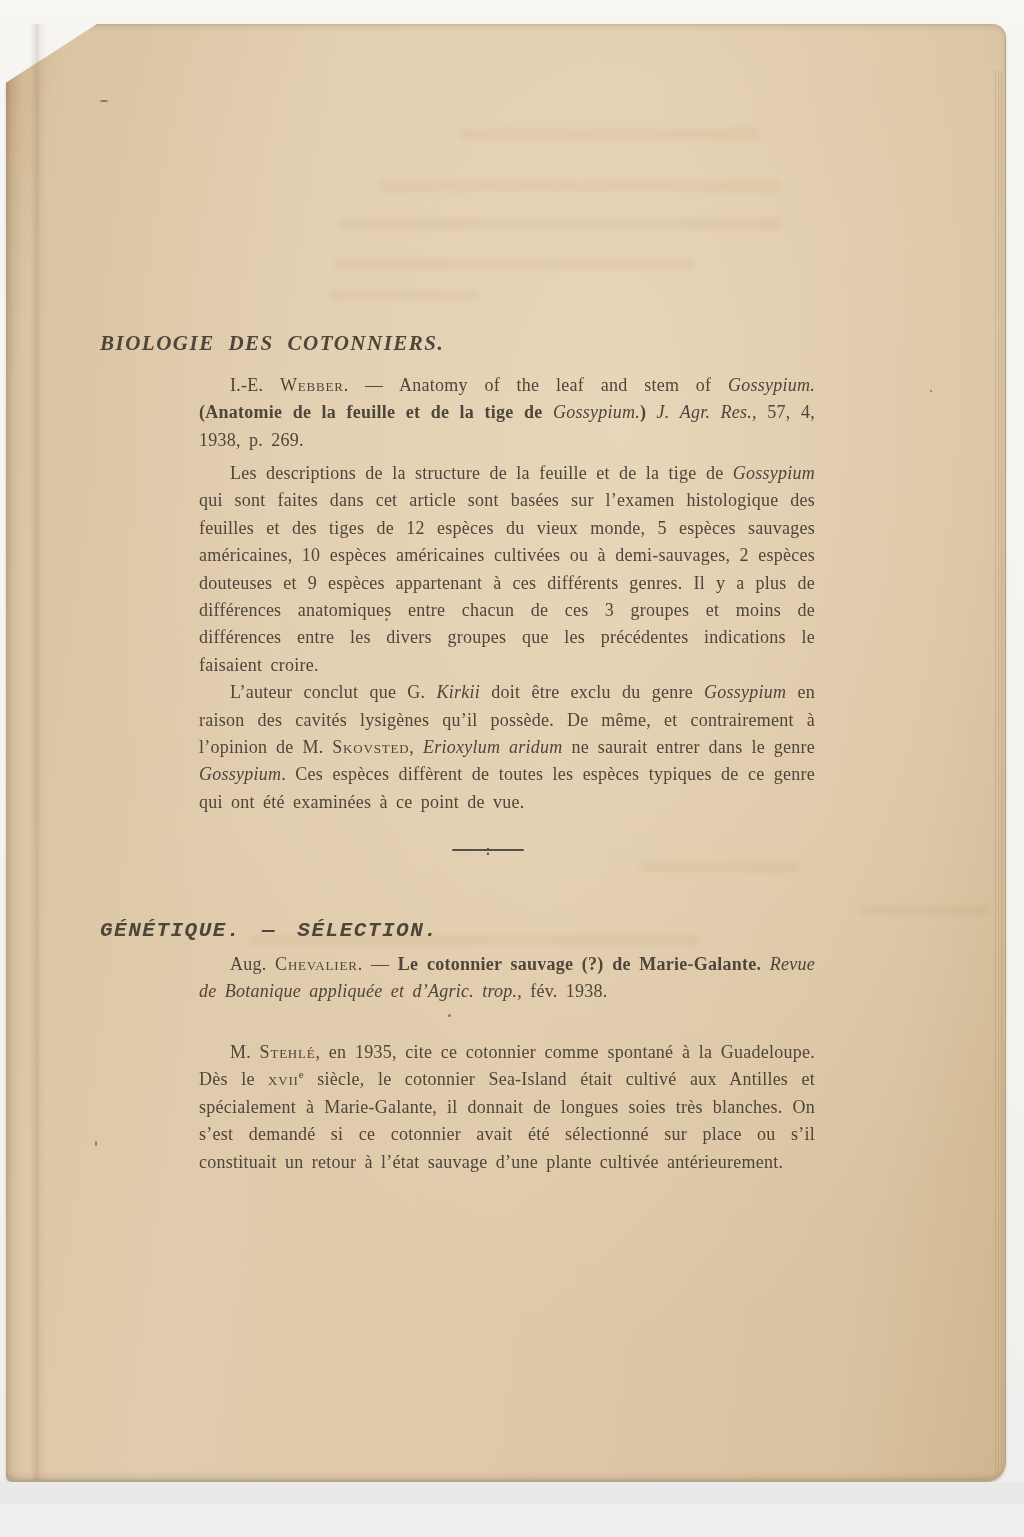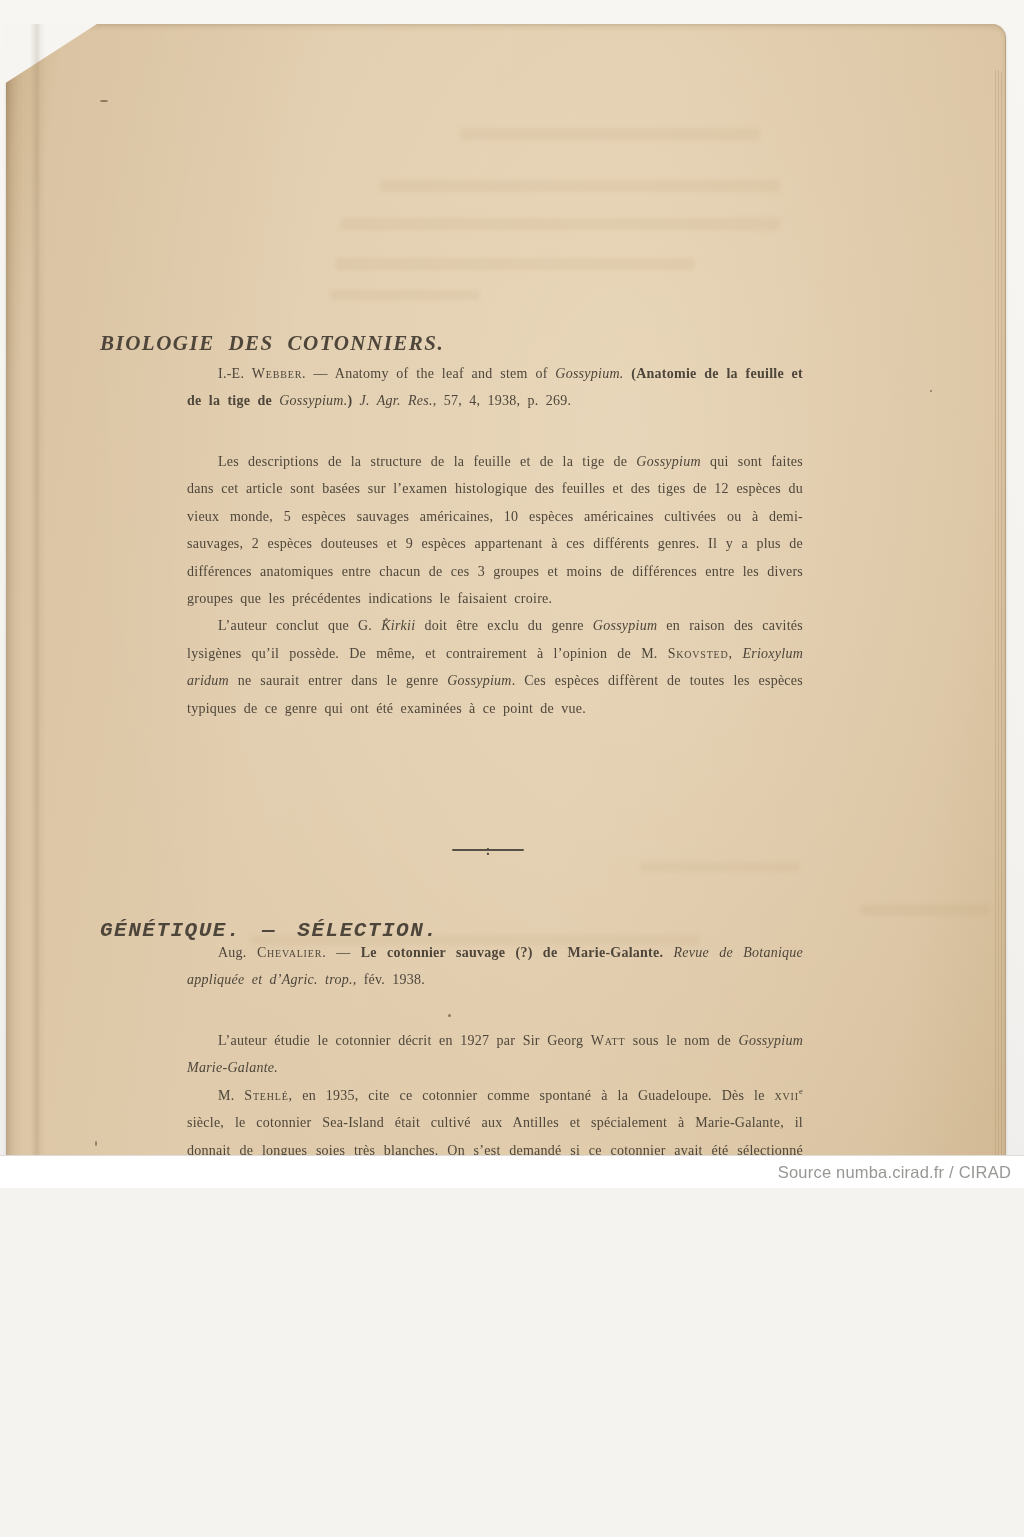--- a/index.html
+++ b/index.html
@@ -2,21 +2,21 @@
 <html lang="fr" style="--paper: #dfc9a9; --ink: #4e463a; --footer-text: #979794;"><head>
 <meta charset="utf-8">
 <title>Scanned page — Biologie des cotonniers</title>
 <style>
   html, body { margin: 0; padding: 0; }
   body {
     width: 1024px; height: 1537px;
     font-family: "Liberation Serif", "DejaVu Serif", serif;
   }
   .stage {
-    position: relative; width: 1024px; height: 1188px; overflow: hidden;
+    position: relative; width: 1024px; height: 1537px; overflow: hidden;
     background: linear-gradient(180deg, #f7f6f3 0%, #f3f2ef 70%, #efeeec 100%);
   }
 
   
   .page {
     position: absolute; left: 6px; top: 24px; width: 999px; height: 1456px;
     border-radius: 3px 14px 20px 6px;
     background:
       radial-gradient(ellipse at 62% 28%, rgba(255,246,226,0.30), rgba(0,0,0,0) 62%),
       linear-gradient(98deg, #c2a781 0%, #d2b995 2%, #dac4a3 5%, #e0cbac 28%, var(--paper, #dfc9a9) 55%, #d9c2a0 86%, #cfb690 100%);
@@ -57,23 +57,23 @@
   .heading {
     position: absolute; left: 94px; white-space: nowrap;
     font-style: italic; font-size: 21px; line-height: 26px;
     letter-spacing: 1.5px; word-spacing: 7px; color: var(--ink, #4e463a);
   }
   .heading-1 { top: 289px; }
   .heading-2 { top: 877px; font-family: Liberation Mono, monospace; }
 
   .textblock {
     position: absolute; left: 181px; width: 616px;
-    font-size: 14px; line-height: 27.4px;
+    font-size: 18px; line-height: 27.4px;
     letter-spacing: 0.25px; word-spacing: 3.5px;
-    text-align: justify; color: var(--ink, #4e463a); margin: 0;
+    text-align: justify; color: var(--ink, #4e463a); margin: 12px;
   }
   .textblock p { margin: 0; text-indent: 31px; }
   .citation { text-indent: 31px; }
   .citation-1 { top: 336px; }
   .citation-2 { top: 915px; }
   .paras-1 { top: 424px; }
   .paras-2 { top: 1003px; }
 
   .seg-i  { font-style: italic; }
   .seg-b  { font-weight: bold; }
@@ -142,24 +142,20 @@
     <div class="divider">
       <div class="line"></div>
       <span class="colon">:</span>
     </div>
 
     <h2 class="heading heading-2">GÉNÉTIQUE. — SÉLECTION.</h2>
 
     <p class="textblock citation citation-2"><span>Aug. </span><span class="seg-sc">Chevalier</span><span>. — </span><span class="seg-b">Le cotonnier sauvage (?) de Marie-Galante.</span><span> </span><span class="seg-i">Revue de Botanique appliquée et d’Agric. trop.,</span><span> fév. 1938.</span></p>
 
     <div class="textblock paras-2">
-      <p><span>L’auteur étudie le cotonnier décrit en 1927 par Sir Georg </span><span class="seg-sc">Watt</span><span> sous le nom de </span><span class="seg-i">Gossypium Marie-Galante.</span></p>
       <p><span>M. </span><span class="seg-sc">Stehlé</span><span>, en 1935, cite ce cotonnier comme spontané à la Guadeloupe. Dès le </span><span class="seg-sc">xvii</span><span class="seg-sup">e</span><span> siècle, le cotonnier Sea-Island était cultivé aux Antilles et spécialement à Marie-Galante, il donnait de longues soies très blanches. On s’est demandé si ce cotonnier avait été sélectionné sur place ou s’il constituait un retour à l’état sauvage d’une plante cultivée antérieurement.</span></p>
     </div>
   </div>
 
   <div class="gray-strip"></div>
 
-  <div class="footer-bar">
-    <span>Source numba.cirad.fr / CIRAD</span>
-  </div>
 
 </div>
 
 </body></html>

